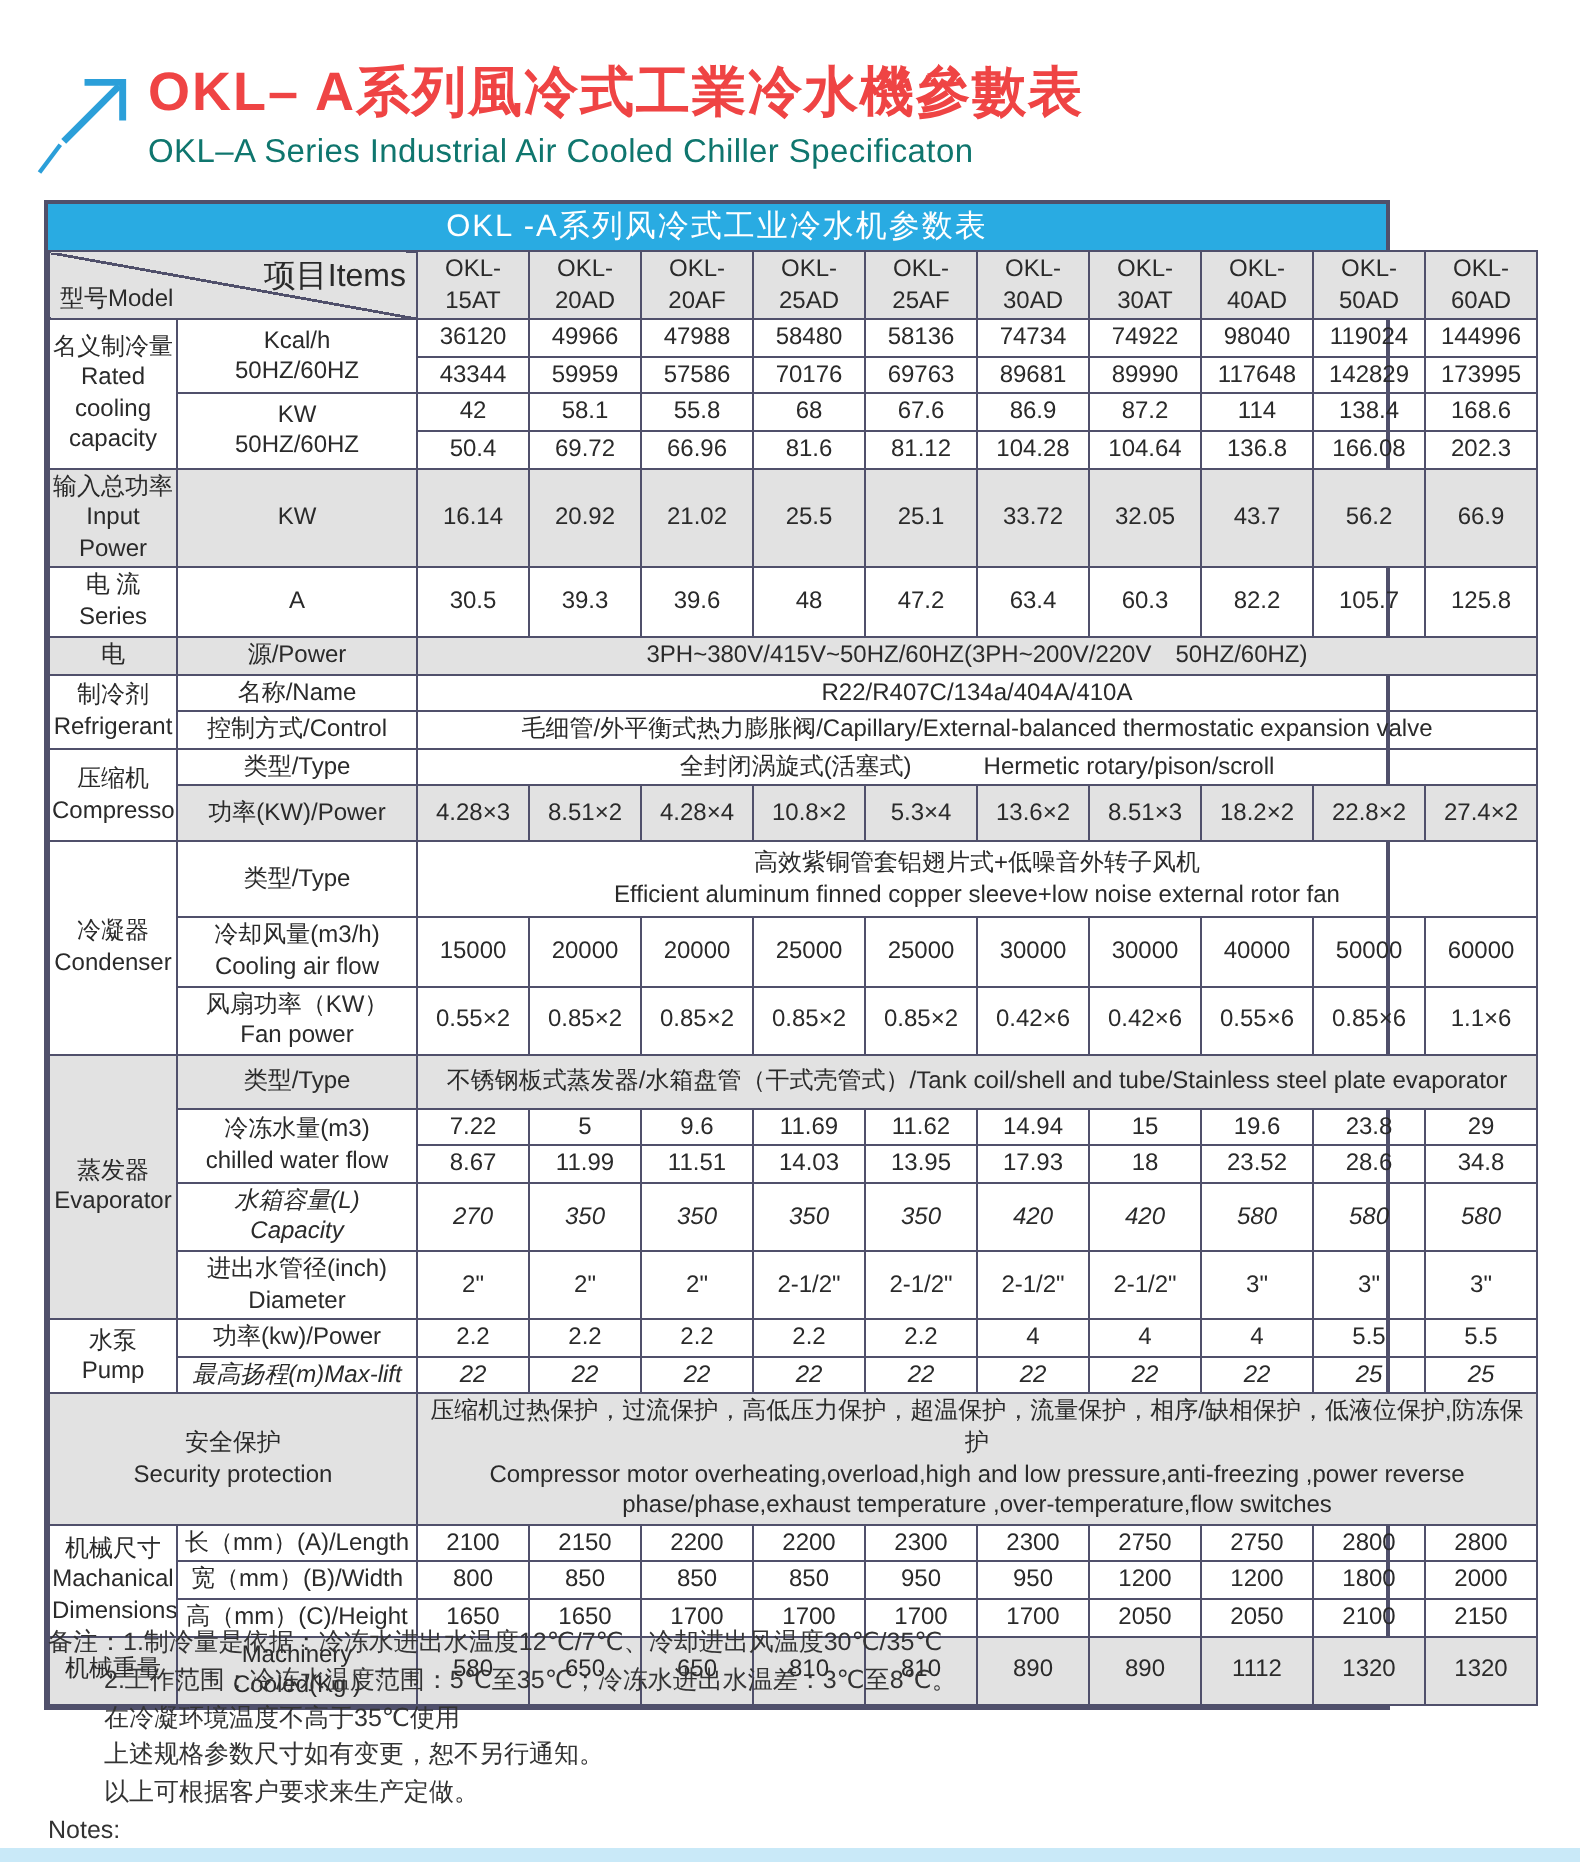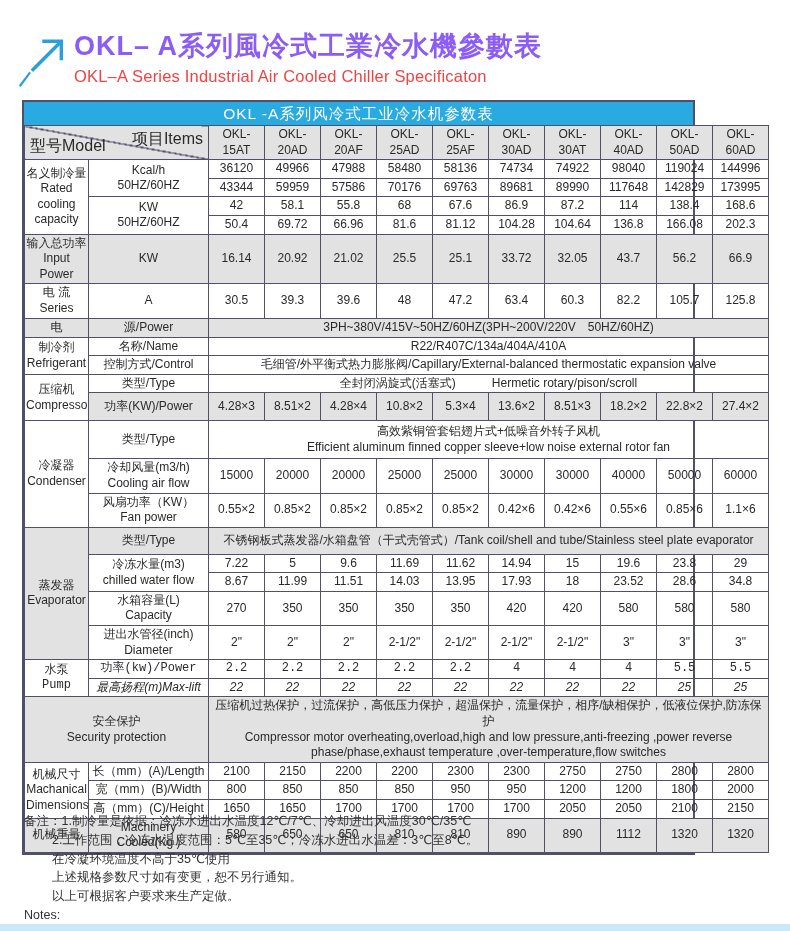--- a/index.html
+++ b/index.html
@@ -13,22 +13,22 @@
   *{box-sizing:border-box;margin:0;padding:0;}
   html,body{background:#ffffff;}
   body{
     width:790px;height:931px;position:relative;overflow:hidden;
     font-family:"Liberation Sans","DejaVu Sans",sans-serif;
     color:var(--text);
   }
   .title-block{position:absolute;left:18px;top:30px;display:flex;align-items:flex-start;}
   .logo{width:52px;height:56px;flex:0 0 auto;margin-top:4px;}
   .titles{margin-left:4px;}
-  .title-cn{font-size:27px;font-weight:bold;letter-spacing:1px;color:#8b5cf6;line-height:1.25;}
-  .title-en{font-size:16.5px;color:#ef4444;margin-top:3px;letter-spacing:0.2px;}
+  .title-cn{font-size:27px;font-weight:bold;letter-spacing:1px;color:#ef4444;line-height:1.25;}
+  .title-en{font-size:16.5px;color:#0f766e;margin-top:3px;letter-spacing:0.2px;}
   .table-wrap{
     position:absolute;left:22px;top:100px;width:673px;
     border:2px solid var(--border);
   }
   .banner{
     background:var(--banner-bg);color:#ffffff;text-align:center;
     font-size:15.5px;height:23px;line-height:23px;letter-spacing:1px;
   }
   table.spec{
     border-collapse:collapse;table-layout:fixed;width:100%;
@@ -42,21 +42,21 @@
     overflow:hidden;
   }
   td.shade{background:var(--shade);}
   td.lab{font-size:12px;}
   td.item{font-size:12px;}
   td.model{font-size:12.5px;}
   td.span{font-size:12px;}
   td.diag{position:relative;
     background-image:linear-gradient(to top right,transparent calc(50% - 0.7px),var(--border) calc(50% - 0.7px),var(--border) calc(50% + 0.7px),transparent calc(50% + 0.7px));
   }
-  .diag-bl{position:absolute;left:5px;bottom:2px;font-size:16px;}
+  .diag-bl{position:absolute;left:5px;bottom:2px;font-size:12px;}
   .diag-tr{position:absolute;right:5px;top:3px;font-size:16px;}
   .notes{position:absolute;left:24px;top:812px;font-size:12.5px;color:#333;line-height:1.5;}
   .note-line.indent{padding-left:28px;}
   .bottom-bar{position:absolute;left:0;bottom:0;width:790px;height:7px;background:var(--bottombar);}
 </style>
 </head>
 <body>
 
 <div class="title-block">
   <svg class="logo" viewBox="0 0 60 64" fill="none">
@@ -291,21 +291,21 @@
           <td>11.99</td>
           <td>11.51</td>
           <td>14.03</td>
           <td>13.95</td>
           <td>17.93</td>
           <td>18</td>
           <td>23.52</td>
           <td>28.6</td>
           <td>34.8</td>
         </tr>
-        <tr style="height: 32px;">
+        <tr style="height: 32px; font-style: italic;">
           <td class="item">水箱容量(L)
 Capacity</td>
           <td>270</td>
           <td>350</td>
           <td>350</td>
           <td>350</td>
           <td>350</td>
           <td>420</td>
           <td>420</td>
           <td>580</td>
@@ -319,21 +319,21 @@
           <td>2"</td>
           <td>2"</td>
           <td>2-1/2"</td>
           <td>2-1/2"</td>
           <td>2-1/2"</td>
           <td>2-1/2"</td>
           <td>3"</td>
           <td>3"</td>
           <td>3"</td>
         </tr>
-        <tr style="height: 17px; font-family: Liberation Mono, monospace;">
+        <tr style="height: 17px;">
           <td rowspan="2" class="lab">水泵
 Pump</td>
           <td class="item">功率(kw)/Power</td>
           <td>2.2</td>
           <td>2.2</td>
           <td>2.2</td>
           <td>2.2</td>
           <td>2.2</td>
           <td>4</td>
           <td>4</td>

